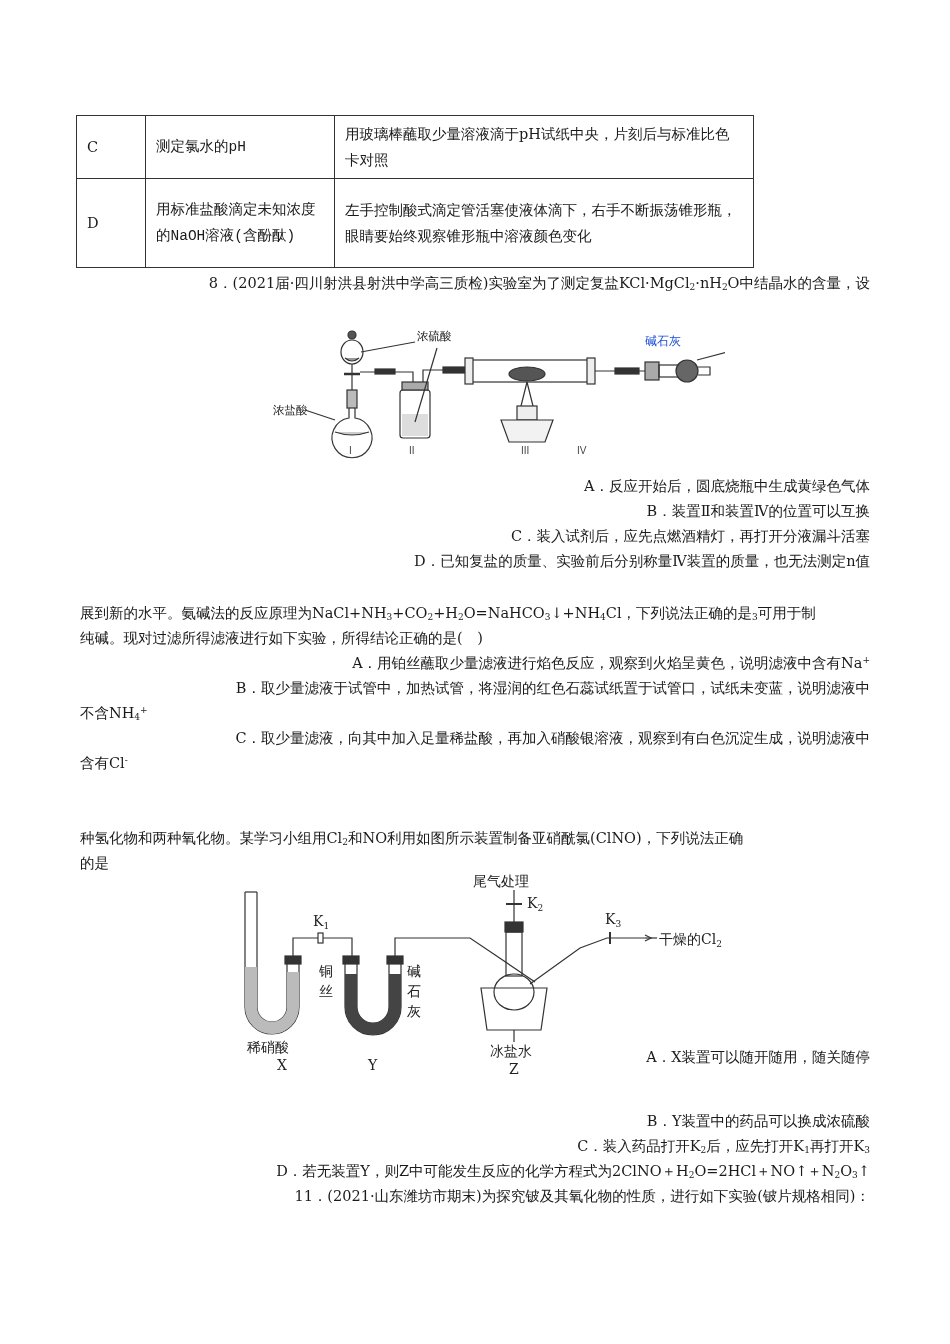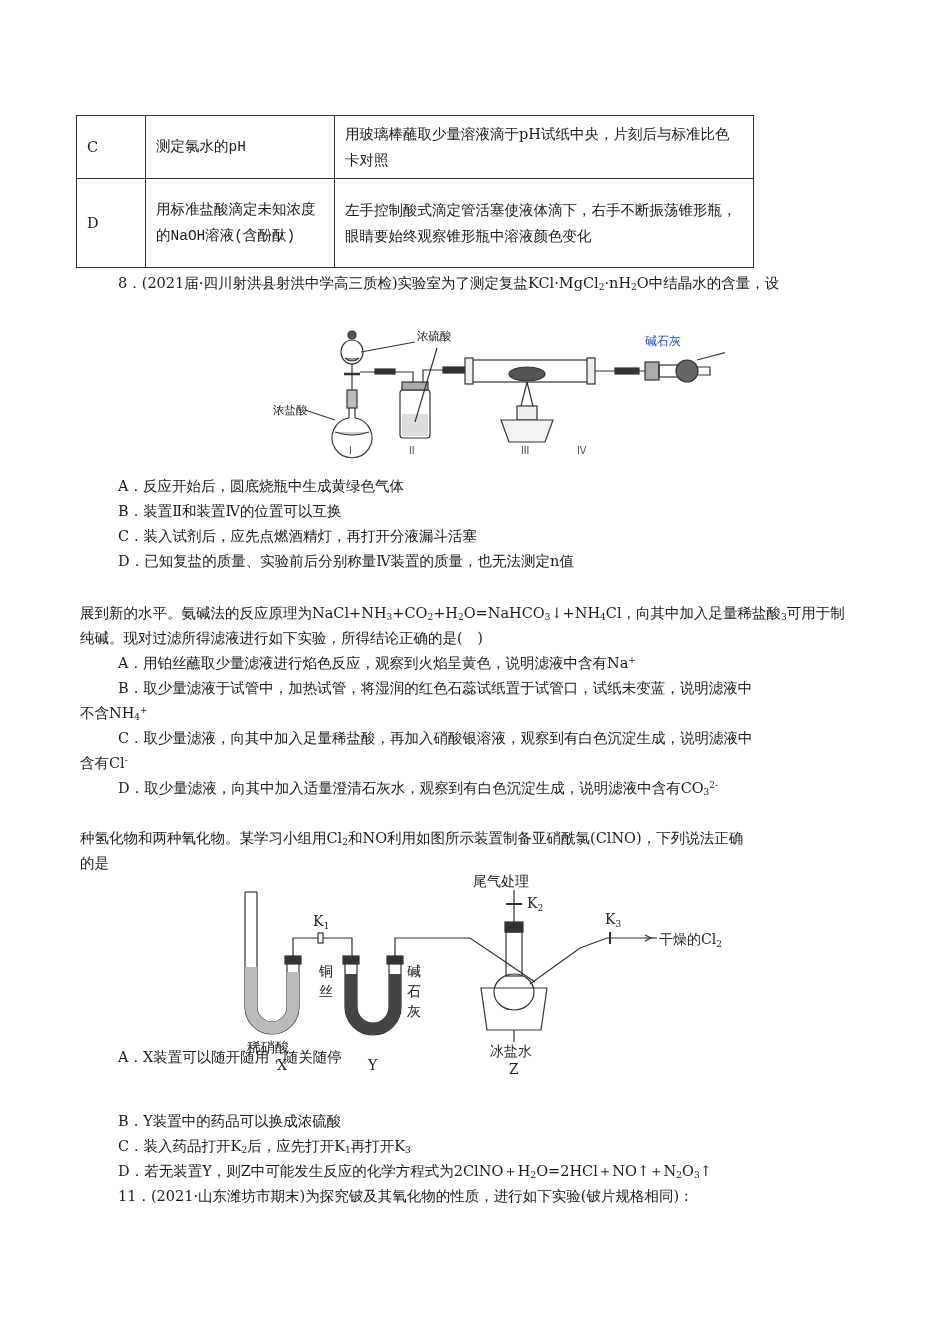--- a/index.html
+++ b/index.html
@@ -4,21 +4,21 @@
 <style>
   html, body { margin:0; padding:0; background:#ffffff; }
   body { width:950px; height:1344px; position:relative; overflow:hidden;
          font-family:"DejaVu Serif","Liberation Serif",serif; color:#1a1a1a; }
   .page { position:absolute; left:0; top:0; width:950px; height:1344px; }
   .tbl { position:absolute; left:76px; top:115px; width:678px; border-collapse:collapse; font-size:14.5px; }
   .tbl td { border:1.3px solid #333; padding:4px 10px; vertical-align:middle; line-height:26px; }
   .tbl td.c1 { width:48px; padding-left:10px; }
   .tbl td.c2 { width:168px;font-family:Liberation Mono, monospace; }
   .line { position:absolute; left:80px; width:790px; font-size:14.5px; line-height:26px; white-space:nowrap; }
-  .ind { padding-left:38px; box-sizing:border-box; }
+  .ind { padding-left:38px; box-sizing:border-box;text-align:right; }
   sub { font-size:9px; vertical-align:-2px; line-height:0; }
   sup { font-size:9px; vertical-align:5px; line-height:0; }
   .fig { position:absolute; }
   .lbl { font-family:"DejaVu Sans","Liberation Sans",sans-serif; font-size:11.5px; fill:#222; }
   .lbl2 { font-family:"DejaVu Serif","Liberation Serif",serif; font-size:14px; fill:#222; }
   .roman { font-family:"Liberation Sans","DejaVu Sans",sans-serif; font-size:10px; fill:#444; }
 </style>
 </head>
 <body>
 
@@ -91,28 +91,27 @@
     <text class="roman" x="256" y="132">III</text>
     <text class="roman" x="312" y="132">IV</text>
   </svg>
   <div style="position:absolute;left:645px;top:333px;font-size:12px;font-family:'DejaVu Sans',sans-serif;color:#1d4ed8">碱石灰</div>
 
   <div class="line ind" style="top:473px">A．反应开始后，圆底烧瓶中生成黄绿色气体</div>
   <div class="line ind" style="top:498px">B．装置Ⅱ和装置Ⅳ的位置可以互换</div>
   <div class="line ind" style="top:523px">C．装入试剂后，应先点燃酒精灯，再打开分液漏斗活塞</div>
   <div class="line ind" style="top:548px">D．已知复盐的质量、实验前后分别称量Ⅳ装置的质量，也无法测定n值</div>
 
-  <div class="line" style="top:600px"><span>展到新的水平。氨碱法的反应原理为NaCl+NH</span><sub>3</sub><span>+CO</span><sub>2</sub><span>+H</span><sub>2</sub><span>O=NaHCO</span><sub>3</sub><span>↓+NH</span><sub>4</sub><span>Cl，向其中加入足量稀盐酸</span><sub>3</sub><span>可用于制</span></div>
+  <div class="line" style="top:600px"><span>展到新的水平。氨碱法的反应原理为NaCl+NH</span><sub>3</sub><span>+CO</span><sub>2</sub><span>+H</span><sub>2</sub><span>O=NaHCO</span><sub>3</sub><span>↓+NH</span><sub>4</sub><span>Cl，下列说法正确的是</span><sub>3</sub><span>可用于制</span></div>
   <div class="line" style="top:625px">纯碱。现对过滤所得滤液进行如下实验，所得结论正确的是(　)</div>
   <div class="line ind" style="top:650px"><span>A．用铂丝蘸取少量滤液进行焰色反应，观察到火焰呈黄色，说明滤液中含有Na</span><sup>+</sup></div>
   <div class="line ind" style="top:675px">B．取少量滤液于试管中，加热试管，将湿润的红色石蕊试纸置于试管口，试纸未变蓝，说明滤液中</div>
   <div class="line" style="top:700px"><span>不含NH</span><sub>4</sub><sup>+</sup></div>
   <div class="line ind" style="top:725px">C．取少量滤液，向其中加入足量稀盐酸，再加入硝酸银溶液，观察到有白色沉淀生成，说明滤液中</div>
   <div class="line" style="top:750px"><span>含有Cl</span><sup>-</sup></div>
-  <div class="line ind" style="top:775px"><span>D．取少量滤液，向其中加入适量澄清石灰水，观察到有白色沉淀生成，说明滤液中含有CO</span><sub>3</sub><sup>2-</sup></div>
 
   <div class="line" style="top:825px"><span>种氢化物和两种氧化物。某学习小组用Cl</span><sub>2</sub><span>和NO利用如图所示装置制备亚硝酰氯(ClNO)，下列说法正确</span></div>
   <div class="line" style="top:850px">的是</div>
 
   <svg class="fig" style="left:235px;top:872px" width="510" height="210">
     <g stroke="#333" fill="none" stroke-width="1.2">
 
       <path d="M10 20 L10 135 A27 27 0 0 0 64 135 L64 92"></path>
       <path d="M22 20 L22 135 A15 15 0 0 0 52 135 L52 92"></path>
       <line x1="10" y1="20" x2="22" y2="20"></line>

